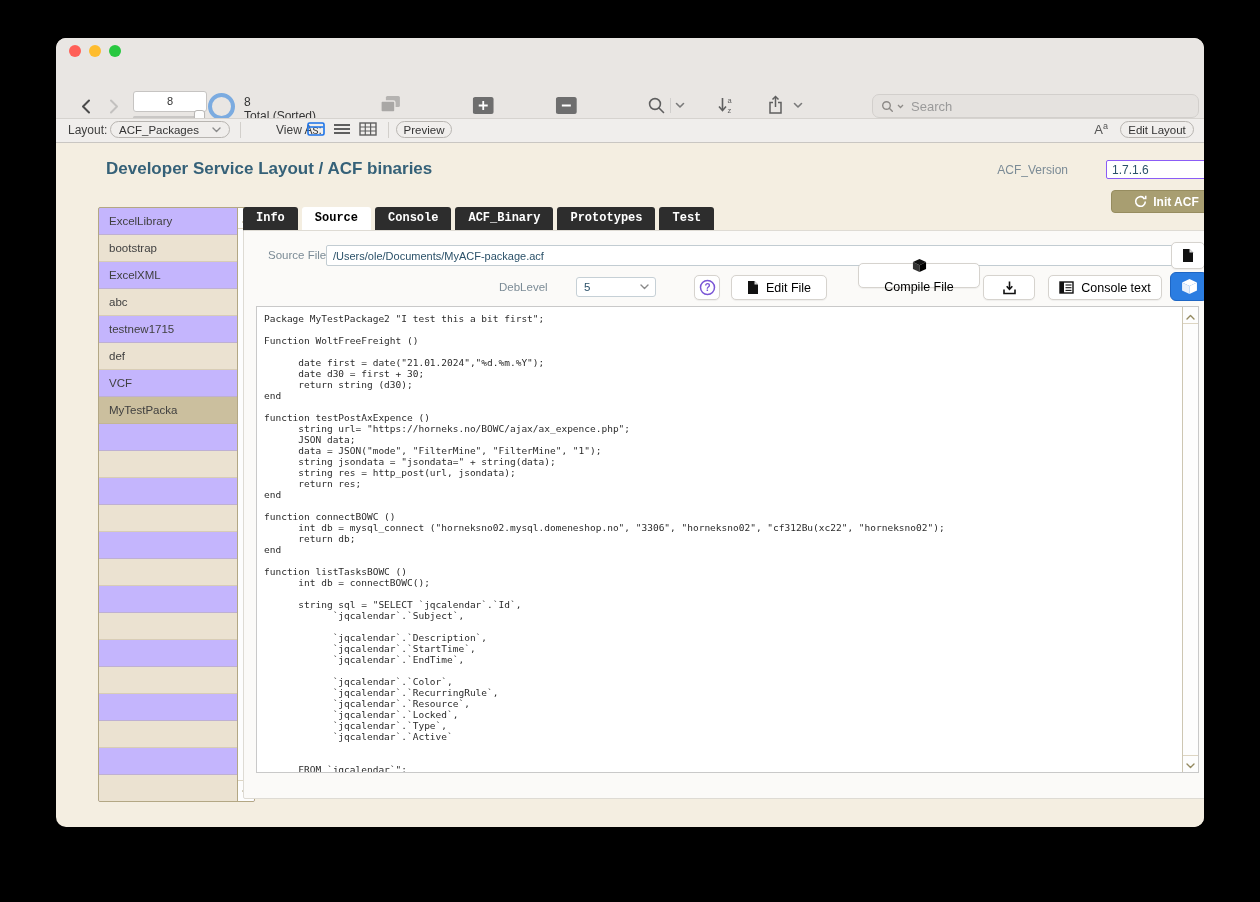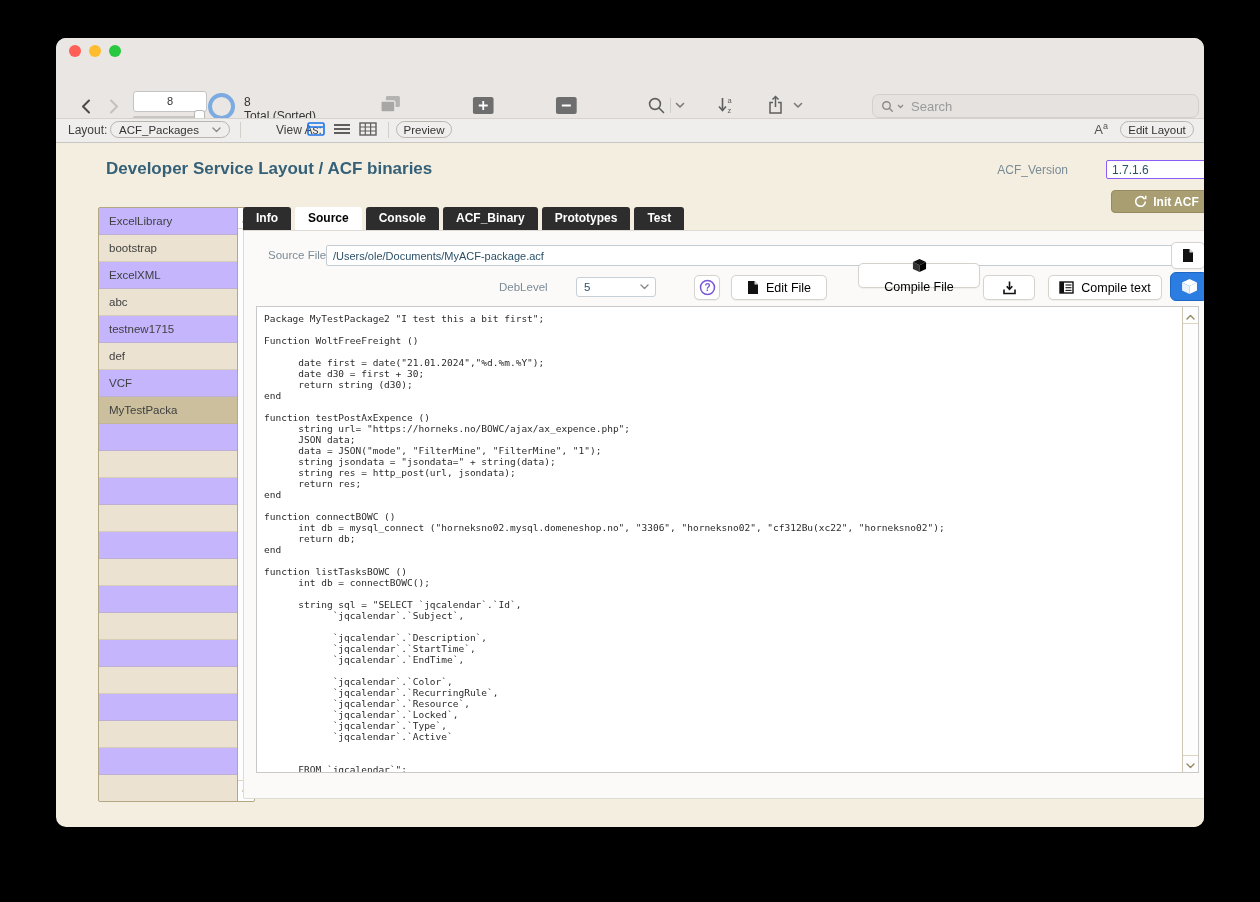--- a/index.html
+++ b/index.html
@@ -59,21 +59,21 @@
     border-bottom:1px solid rgba(180,167,132,.35);white-space:nowrap;overflow:hidden;}
   .pkg-row.odd{background:#ebe2d1;}
   .pkg-row.selected{background:#cbbf9e;}
   .list-scroll{position:absolute;right:0;top:0;bottom:0;width:17px;background:#fdfdfd;border-left:1px solid #b3a784;box-sizing:border-box;}
   .scroll-chev{position:absolute;left:0;right:0;height:20px;display:flex;align-items:center;justify-content:center;}
   .scroll-chev.top{top:0;border-bottom:1px solid #ddd5c2;}
   .scroll-chev.bottom{bottom:0;border-top:1px solid #ddd5c2;}
   
   .tabs{position:absolute;left:157px;top:64px;display:flex;gap:4px;}
   .tab{height:31px;line-height:23px;padding:0 13px;background:#2d2d2d;color:#fff;font-size:12px;font-weight:bold;
-    border-radius:3px 3px 0 0;white-space:nowrap;}
+    border-radius:3px 3px 0 0;white-space:nowrap;font-family:Liberation Mono, monospace;}
   .tab.active{background:#fff;color:#000;}
   .main-panel{position:absolute;left:157px;top:87px;width:984px;height:569px;background:#fbfaf8;
     border:1px solid #dedbd4;box-sizing:border-box;border-radius:0 2px 2px 2px;}
   .src-label{position:absolute;left:24px;top:18px;font-size:11.5px;color:#7b8b96;}
   .src-input{position:absolute;left:82px;top:14px;width:833px;height:19px;background:#fff;border:1px solid #c2ccd2;
     border-radius:2px;font-size:11px;color:#2b5169;padding:0 6px;font-family:"Liberation Sans",sans-serif;}
   .deb-label{position:absolute;left:255px;top:50px;font-size:11.5px;color:#7b8b96;}
   .deb-select{position:absolute;left:332px;top:46px;width:80px;height:20px;background:#fff;border:1px solid #c6d0d6;
     border-radius:3px;box-sizing:border-box;display:flex;align-items:center;}
   .deb-select .val{font-size:11.5px;color:#2b5169;margin-left:7px;flex:1;}
@@ -364,21 +364,21 @@
         <div class="btn-white" style="left:804px;top:44px;width:114px;">
           <span style="display:flex;">
               <svg width="15" height="13">
                 <rect x="1" y="1" width="13" height="11" fill="none" stroke="#111" stroke-width="1.4"></rect>
                 <rect x="1" y="1" width="4" height="11" fill="#111"></rect>
                 <line x1="6.5" y1="4" x2="12.5" y2="4" stroke="#111" stroke-width="1.1"></line>
                 <line x1="6.5" y1="6.7" x2="12.5" y2="6.7" stroke="#111" stroke-width="1.1"></line>
                 <line x1="6.5" y1="9.4" x2="12.5" y2="9.4" stroke="#111" stroke-width="1.1"></line>
               </svg>
             </span>
-          <span>Compile text</span>
+          <span>Console text</span>
         </div>
         <div class="btn-blue">
           <span style="display:flex;">
               <svg width="17" height="17" viewBox="0 0 16 16">
                 <path d="M8 1 L15 4.3 L8 7.6 L1 4.3 Z" fill="#fff"></path>
                 <path d="M1 4.3 L8 7.6 V15 L1 11.7 Z" fill="#eaf2fc"></path>
                 <path d="M15 4.3 L8 7.6 V15 L15 11.7 Z" fill="#fff"></path>
               </svg>
             </span>
         </div>

